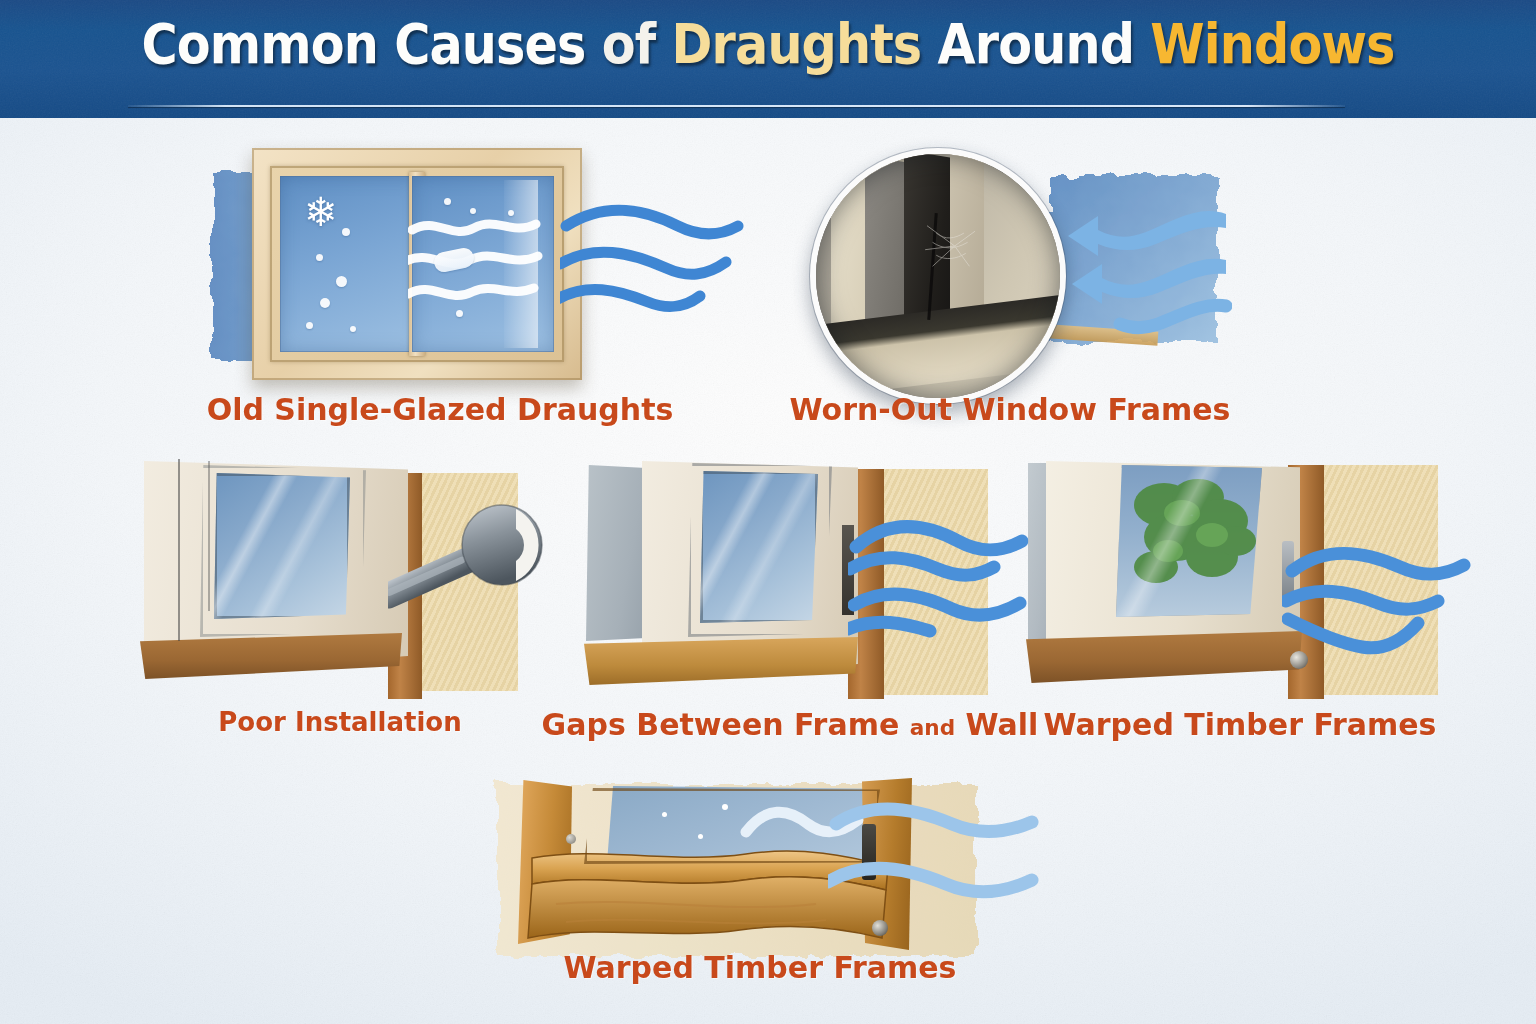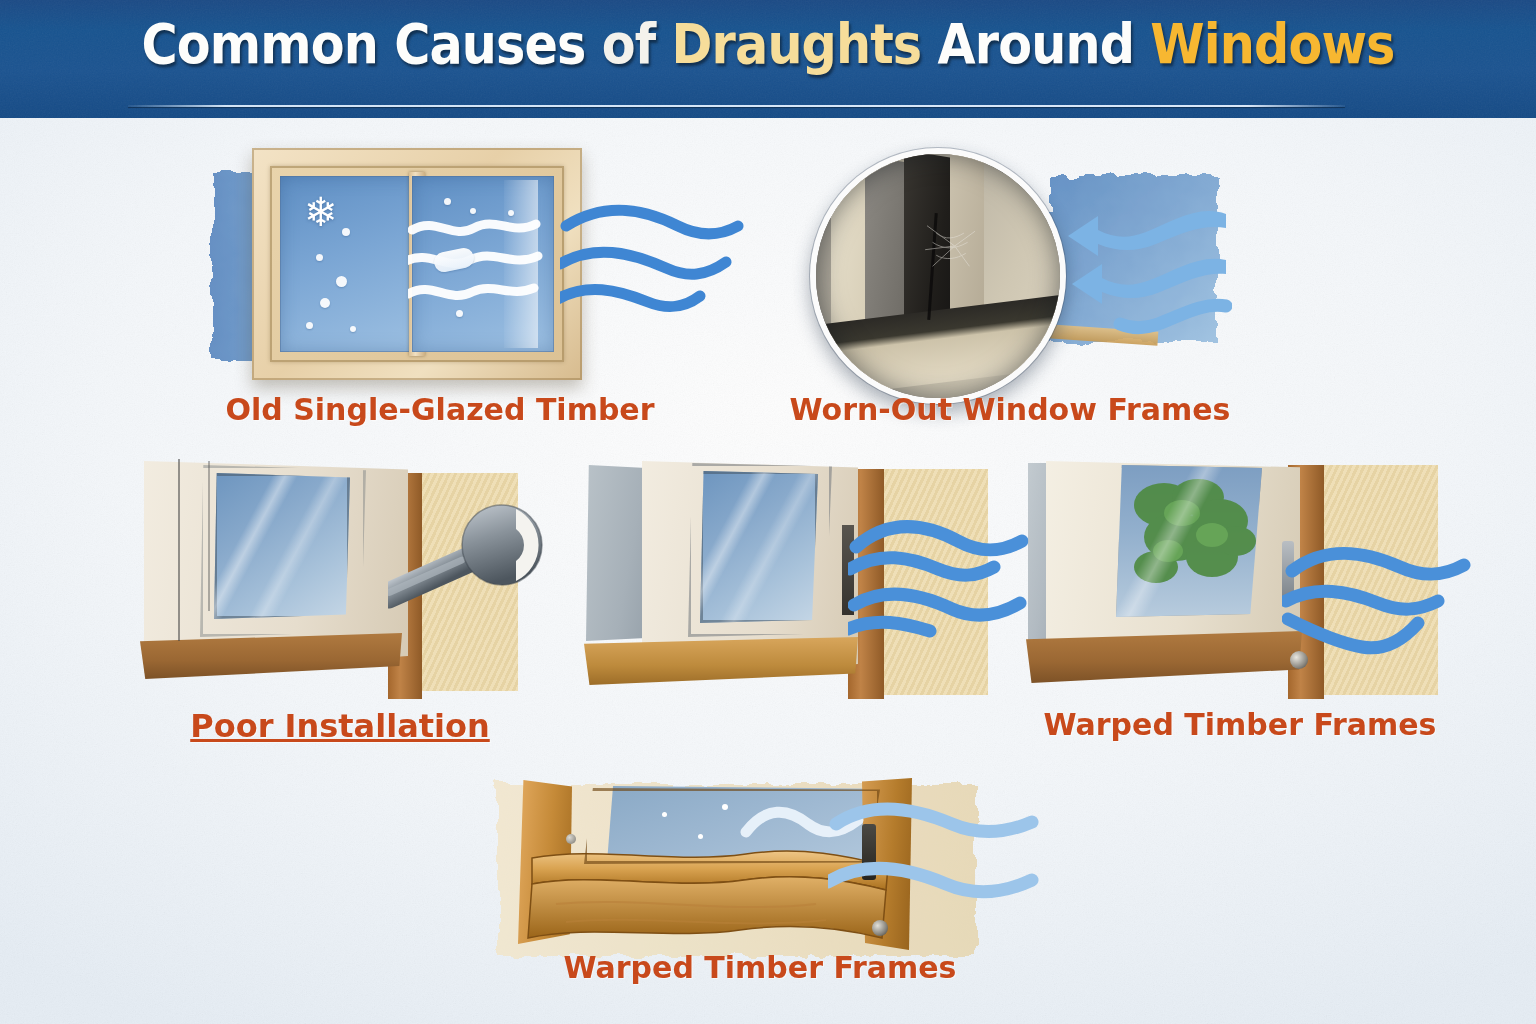--- a/index.html
+++ b/index.html
@@ -193,21 +193,21 @@
         </div>
       </div>
 
       <svg style="position:absolute;left:370px;top:60px;" width="190" height="125">
         <path d="M6 26 C44 2,82 8,118 26 C140 37,160 36,178 26" stroke="#3f86d3" stroke-width="11" fill="none" stroke-linecap="round"></path>
         <path d="M0 64 C34 44,70 52,106 68 C128 78,146 76,166 62" stroke="#3f86d3" stroke-width="11" fill="none" stroke-linecap="round"></path>
         <path d="M-4 100 C26 82,58 90,88 102 C108 110,124 108,140 96" stroke="#3f86d3" stroke-width="11" fill="none" stroke-linecap="round"></path>
       </svg>
     </div>
 
-    <div class="cap" style="top:252px;font-size:30px;"><span>Old Single-Glazed Timber</span></div>
+    <div class="cap" style="top:252px;font-size:30px;"><span>Old Single-Glazed Draughts</span></div>
   </div>
 
   <div class="tile" style="left:790px;top:140px;width:440px;height:300px;">
     <div class="art">
 
       <svg class="swatch" style="left:252px;top:28px;" width="190" height="190">
         <defs>
           <filter id="rough2">
               <feTurbulence type="fractalNoise" baseFrequency="0.055" numOctaves="3" seed="21"></feTurbulence>
             <feDisplacementMap in="SourceGraphic" scale="15"></feDisplacementMap>
@@ -299,21 +299,21 @@
           <g transform="translate(72,10)">
             <circle cx="42" cy="42" r="40" fill="url(#steel)"></circle>
             <path d="M42 2 A40 40 0 0 1 42 82 L42 62 A20 20 0 0 0 42 22 Z" fill="#f3f2ee" opacity="0"></path>
             <path d="M56 6 A40 40 0 0 1 56 78 L56 58 A20 20 0 0 0 56 26 Z" fill="#f4f3ef"></path>
             <circle cx="42" cy="42" r="40" fill="none" stroke="#3f484f" stroke-width="1.5" opacity=".5"></circle>
           </g>
         </svg>
       </div>
     </div>
 
-    <div class="cap" style="top:252px;font-size:32px;text-decoration:underline;"><span>Poor Installation</span></div>
+    <div class="cap" style="top:252px;font-size:26px;"><span>Poor Installation</span></div>
   </div>
 
   <div class="tile" style="left:570px;top:455px;width:440px;height:300px;">
     <div class="art cut">
 
       <div class="insul" style="left:306px;top:14px;width:112px;height:226px;"></div>
 
       <div class="stud" style="left:278px;top:14px;width:36px;height:230px;"></div>
 
       <div class="grey" style="left:16px;top:10px;width:70px;height:176px;
@@ -341,20 +341,21 @@
                   background:linear-gradient(180deg,#4a4742,#23211e);opacity:.9;"></div>
 
       <svg style="position:absolute;left:278px;top:58px;" width="190" height="130">
         <path d="M8 34 C40 6,76 10,110 28 C132 40,152 40,174 28" stroke="#4a90d9" stroke-width="13" fill="none" stroke-linecap="round"></path>
         <path d="M2 56 C32 38,62 44,90 56 C112 65,128 64,146 54" stroke="#4a90d9" stroke-width="13" fill="none" stroke-linecap="round"></path>
         <path d="M6 92 C36 74,70 80,104 96 C126 106,148 104,172 90" stroke="#4a90d9" stroke-width="13" fill="none" stroke-linecap="round"></path>
         <path d="M0 116 C28 104,56 110,82 118" stroke="#4a90d9" stroke-width="13" fill="none" stroke-linecap="round"></path>
       </svg>
     </div>
 
+    <div class="cap" style="top:252px;font-size:30px;"><span>Gaps Between Frame </span><span class="sm">and</span><span> Wall</span></div>
   </div>
 
   <div class="tile" style="left:1020px;top:455px;width:440px;height:300px;">
     <div class="art cut">
 
       <div class="insul" style="left:300px;top:10px;width:118px;height:230px;"></div>
 
       <div class="stud" style="left:268px;top:10px;width:36px;height:234px;"></div>
 
       <div class="grey" style="left:8px;top:8px;width:28px;height:190px;opacity:.85;"></div>

